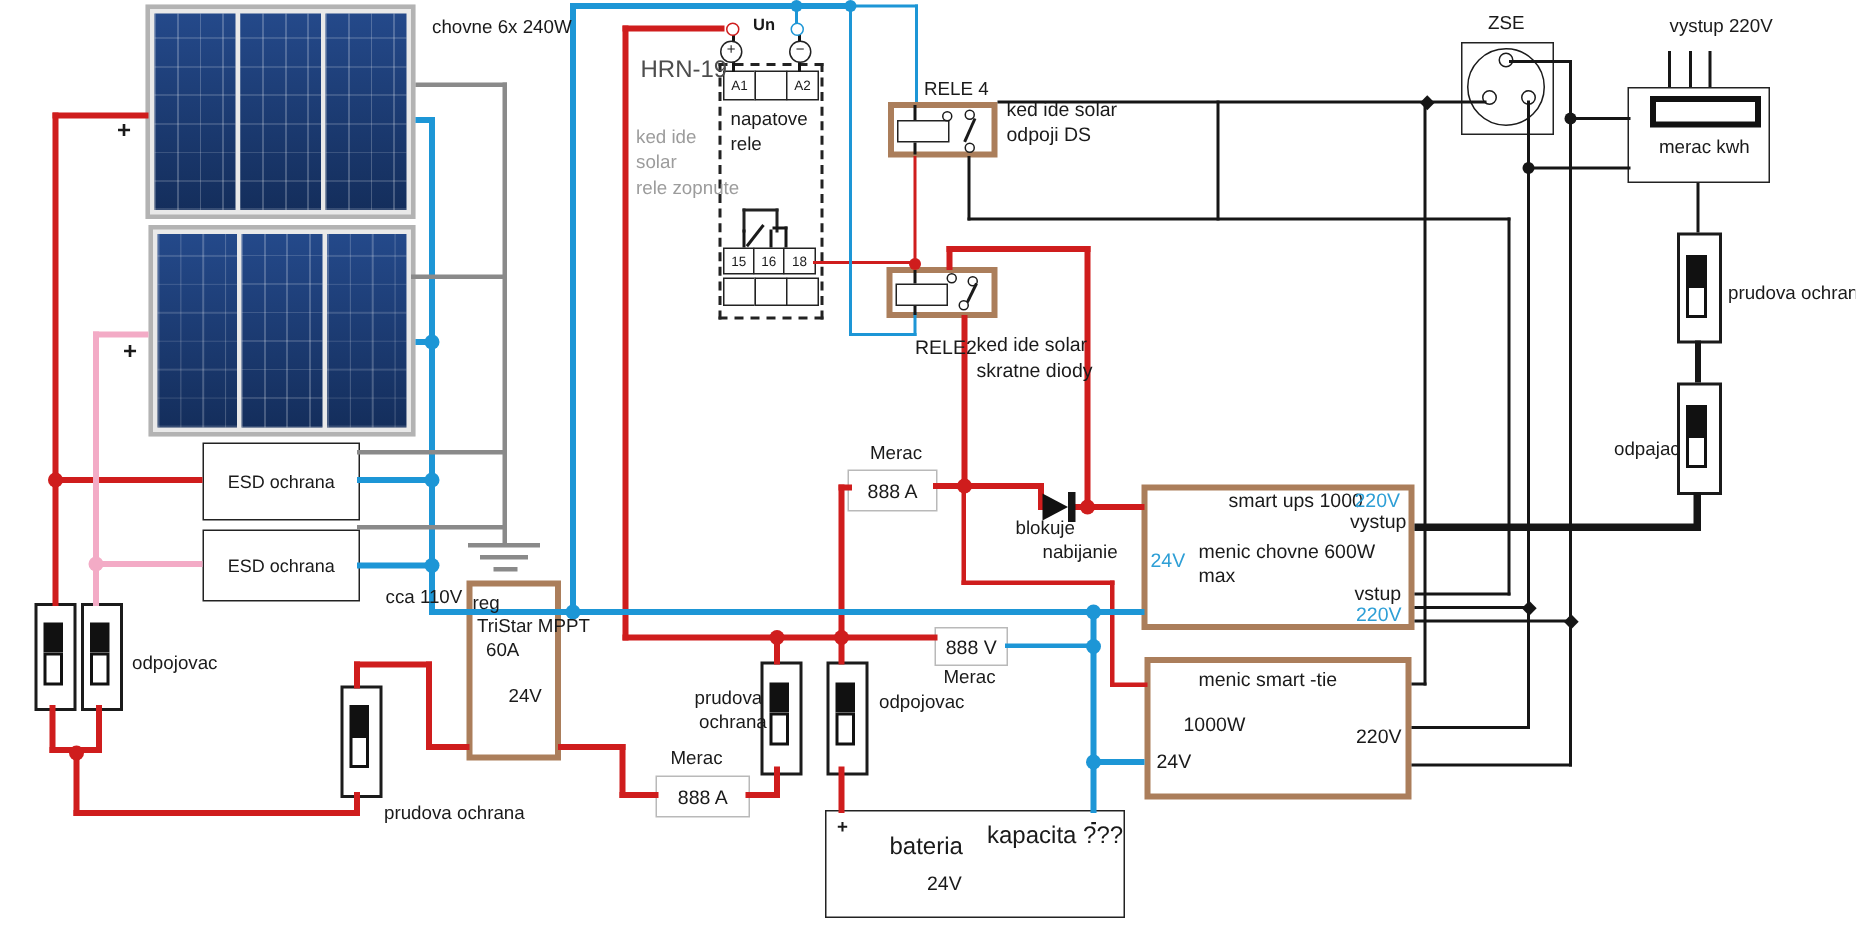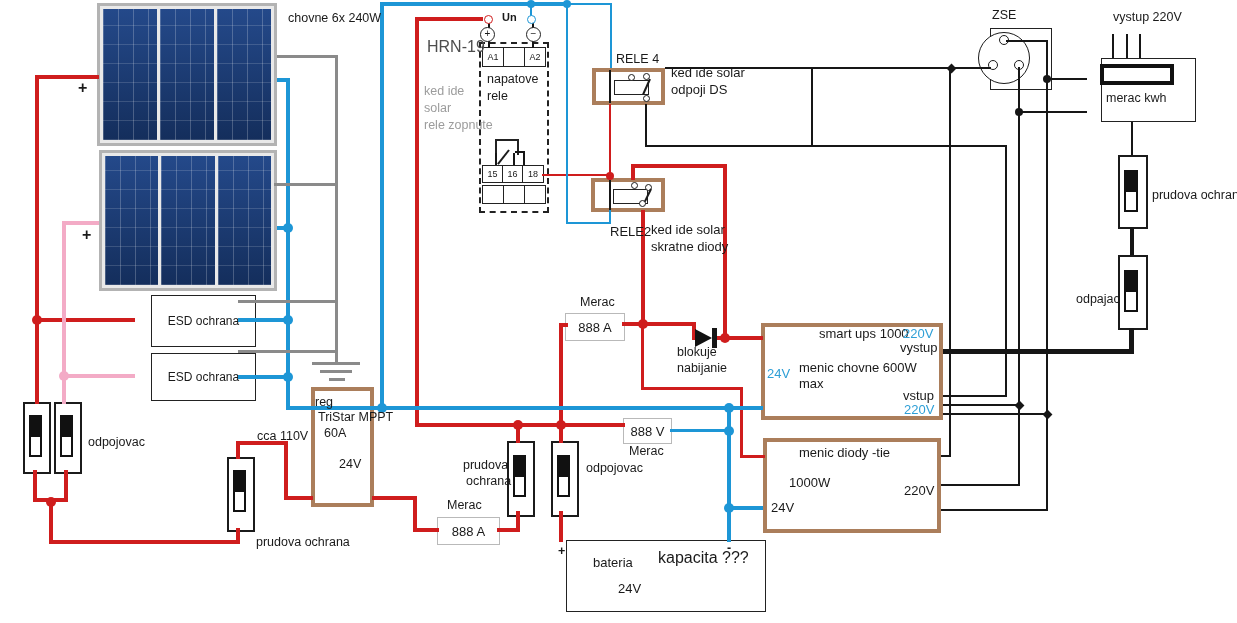--- a/index.html
+++ b/index.html
@@ -6,21 +6,21 @@
   #c{position:relative;width:1237px;height:623px;background:#fff;overflow:hidden;
      font-family:"Liberation Sans",sans-serif;color:#1a1a1a;}
   .w{position:absolute;}
   .red{background:var(--red);} .pink{background:var(--pink);} .blue{background:var(--blue);}
   .gray{background:var(--gray);} .blk{background:var(--black);}
   .dot{position:absolute;border-radius:50%;width:10px;height:10px;}
   .dot.sm{width:8px;height:8px;}
   .diam{position:absolute;width:7px;height:7px;background:var(--black);transform:rotate(45deg);}
   .box{position:absolute;background:#fff;box-sizing:content-box;}
   .brown{border:4px solid var(--brown);}
-  .bord{border:1.5px solid #222;margin-left:16px;}
+  .bord{border:1.5px solid #222;}
   .lite{border:1px solid #b9b9b9;}
   .cell{position:absolute;border:1.8px solid #222;background:#fff;font-size:9px;
         display:flex;align-items:center;justify-content:center;}
   .breaker{position:absolute;border:2px solid #1b1b1b;background:#fff;}
   .togb{position:absolute;background:#111;}
   .togw{position:absolute;border:2px solid #111;background:#fff;}
   .circ{position:absolute;border-radius:50%;background:#fff;border:1.5px solid #1b1b1b;}
   .t{position:absolute;font-size:12.5px;white-space:nowrap;line-height:1.1;}
   .tb{color:var(--blue-text);}
   .tg{color:var(--gray-text);}
@@ -272,55 +272,55 @@
   <span class="t" style="left:487px;top:90px">rele</span>
   <span class="t" style="left:502px;top:11px;font-size:11px;font-weight:bold">Un</span>
 
   <span class="t" style="left:616px;top:53px">RELE 4</span>
   <span class="t" style="left:671px;top:66px;font-size:13px">ked ide solar</span>
   <span class="t" style="left:671px;top:83px;font-size:13px">odpoji DS</span>
   <span class="t" style="left:610px;top:225px;font-size:13px">RELE2</span>
   <span class="t" style="left:651px;top:223px;font-size:13px">ked ide solar</span>
   <span class="t" style="left:651px;top:240px;font-size:13px">skratne diody</span>
 
-  <span class="t" style="left:257px;top:430px">cca 110V</span>
+  <span class="t" style="left:257px;top:392px">cca 110V</span>
   <span class="t" style="left:315px;top:396px">reg</span>
   <span class="t" style="left:318px;top:411px">TriStar MPPT</span>
   <span class="t" style="left:324px;top:427px">60A</span>
   <span class="t" style="left:339px;top:458px">24V</span>
 
   <span class="t" style="left:88px;top:436px">odpojovac</span>
   <span class="t" style="left:256px;top:536px">prudova ochrana</span>
 
   <span class="t" style="left:580px;top:296px">Merac</span>
   <span class="t" style="left:447px;top:499px">Merac</span>
   <span class="t" style="left:629px;top:445px">Merac</span>
 
   <span class="t" style="left:463px;top:459px">prudova</span>
   <span class="t" style="left:466px;top:475px">ochrana</span>
   <span class="t" style="left:586px;top:462px">odpojovac</span>
   <span class="t" style="left:677px;top:346px">blokuje</span>
-  <span class="t" style="left:677px;top:362px">nabijanie</span>
+  <span class="t" style="left:695px;top:362px">nabijanie</span>
 
   <span class="t" style="left:558px;top:545px;font-weight:bold">+</span>
-  <span class="t" style="left:593px;top:556px;font-size:13px">bateria</span>
+  <span class="t" style="left:593px;top:556px;font-size:16px">bateria</span>
   <span class="t" style="left:658px;top:549px;font-size:16px">kapacita ???</span>
   <span class="t" style="left:727px;top:542px;font-weight:bold">-</span>
   <span class="t" style="left:618px;top:582px;font-size:13px">24V</span>
 
   <span class="t" style="left:819px;top:327px;font-size:13px">smart ups 1000</span>
   <span class="t tb" style="left:903px;top:327px;font-size:13px">220V</span>
   <span class="t" style="left:900px;top:341px;font-size:13px">vystup</span>
   <span class="t tb" style="left:767px;top:367px;font-size:13px">24V</span>
   <span class="t" style="left:799px;top:361px;font-size:13px">menic chovne 600W</span>
   <span class="t" style="left:799px;top:377px;font-size:13px">max</span>
   <span class="t" style="left:903px;top:389px;font-size:13px">vstup</span>
   <span class="t tb" style="left:904px;top:403px;font-size:13px">220V</span>
 
-  <span class="t" style="left:799px;top:446px;font-size:13px">menic diody -tie</span>
+  <span class="t" style="left:799px;top:446px;font-size:13px">menic smart -tie</span>
   <span class="t" style="left:789px;top:476px;font-size:13px">1000W</span>
   <span class="t" style="left:904px;top:484px;font-size:13px">220V</span>
   <span class="t" style="left:771px;top:501px;font-size:13px">24V</span>
 
   <span class="t" style="left:992px;top:9px">ZSE</span>
   <span class="t" style="left:1113px;top:11px">vystup 220V</span>
   <span class="t" style="left:1106px;top:92px">merac kwh</span>
   <span class="t" style="left:1152px;top:189px">prudova ochrana</span>
   <span class="t" style="left:1076px;top:293px">odpajac</span>
 </div>

